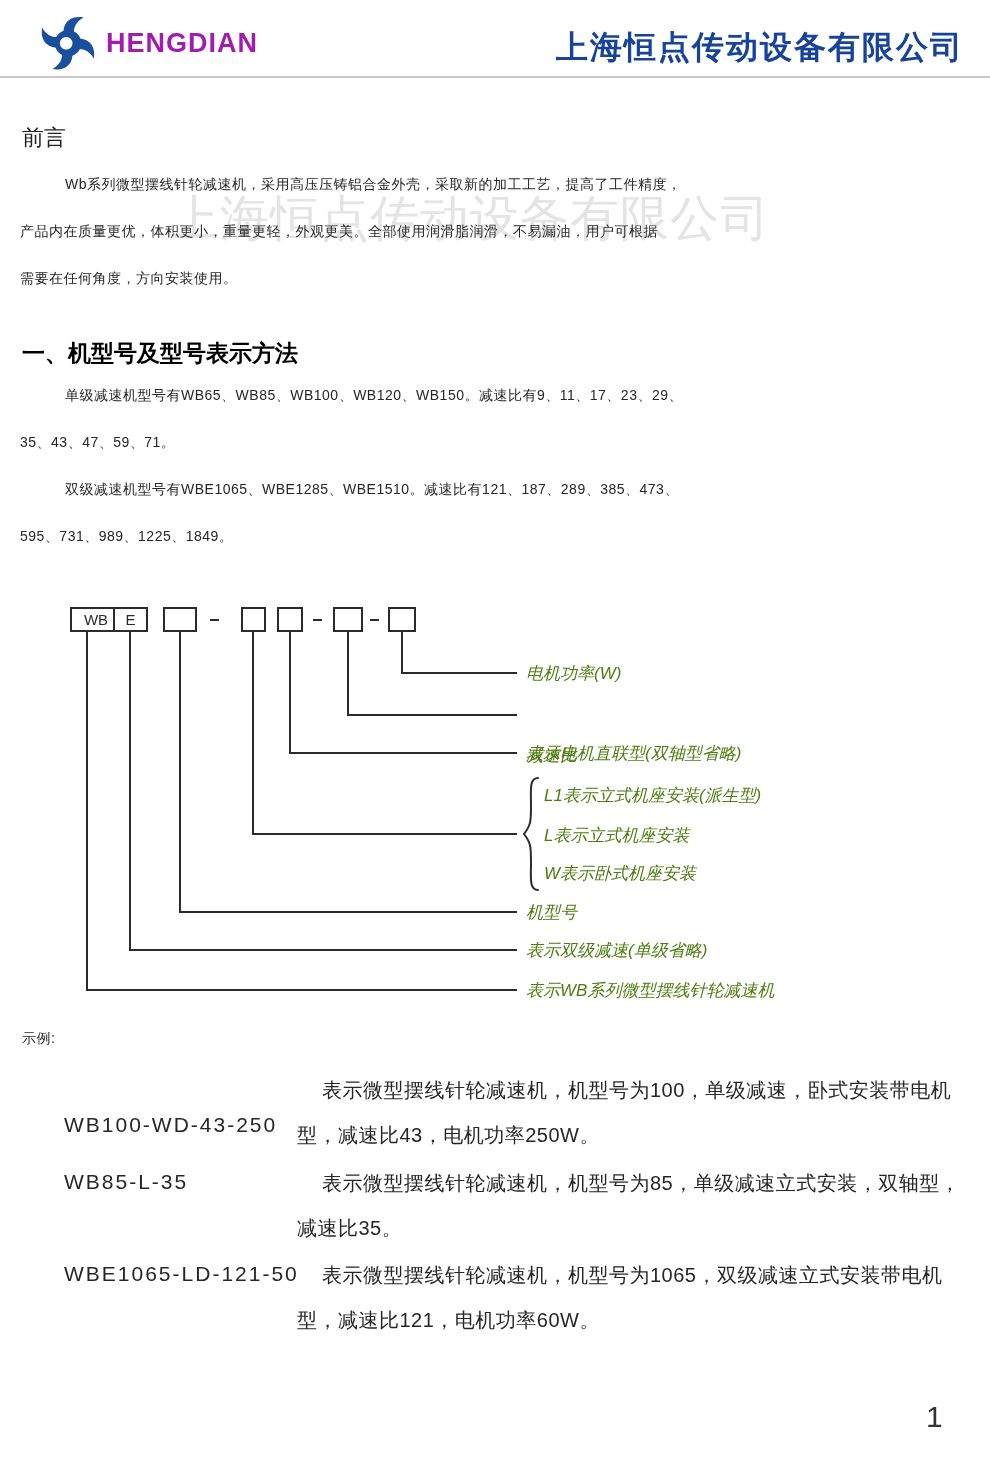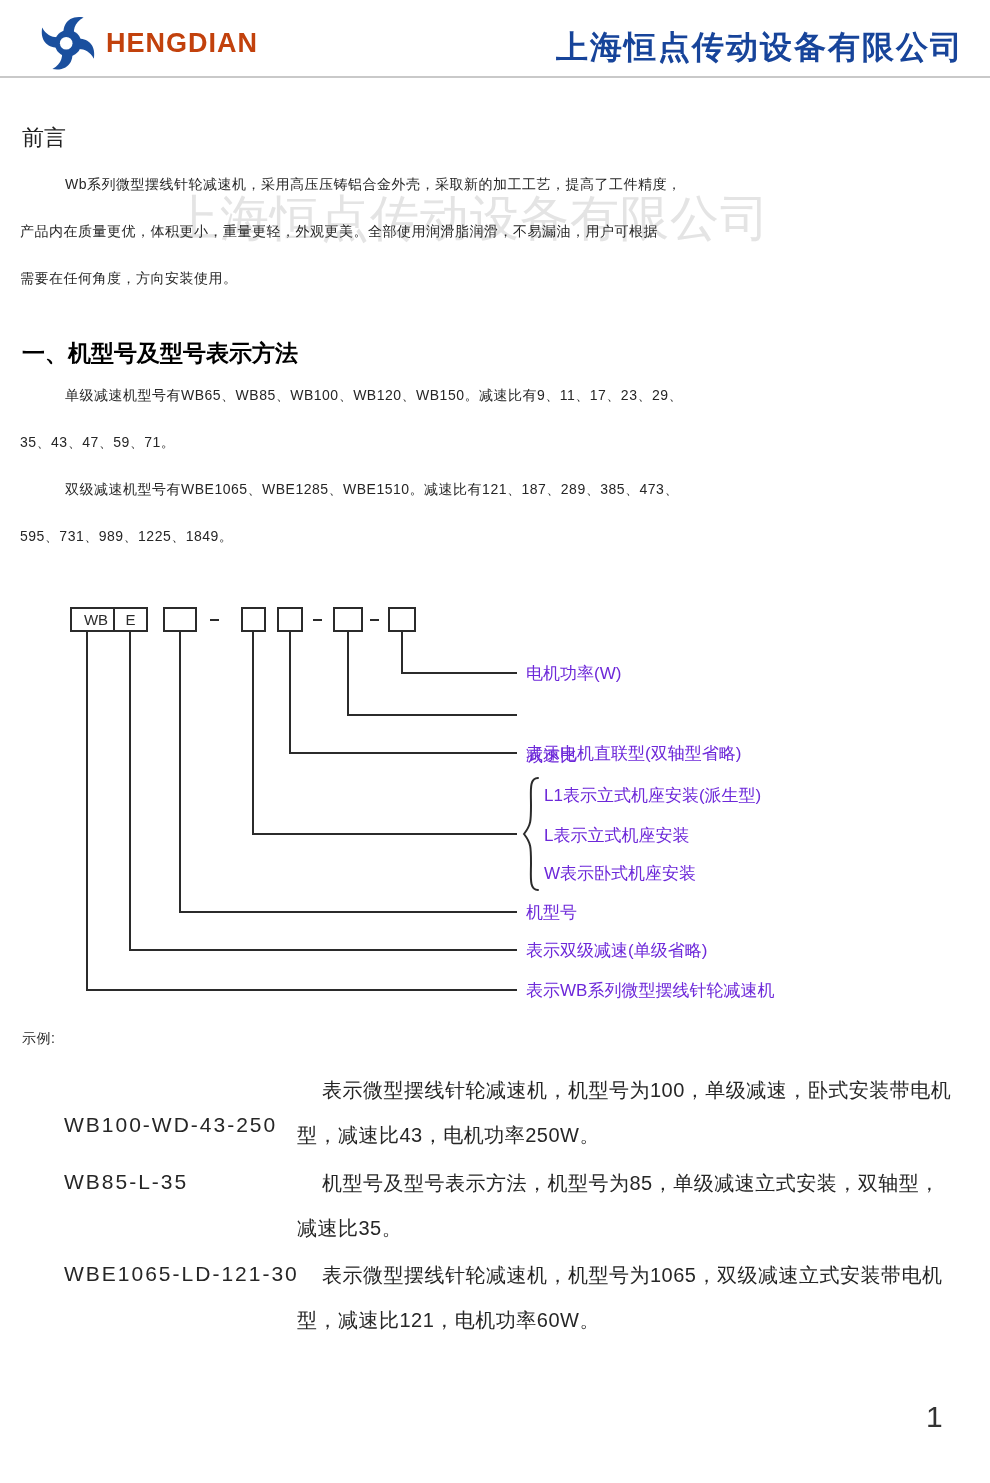--- a/index.html
+++ b/index.html
@@ -3,36 +3,36 @@
 <meta charset="utf-8">
 <style>
   html,body{margin:0;padding:0;}
   body{
     width:990px;height:1483px;position:relative;background:#ffffff;
     font-family:"Liberation Sans", sans-serif;color:#262626;overflow:hidden;
   }
   .abs{position:absolute;}
   .z1{z-index:1;}
   
-  .logo-text{font-size:27px;font-weight:bold;color:#c2410c;letter-spacing:1px;}
+  .logo-text{font-size:27px;font-weight:bold;color:#a21caf;letter-spacing:1px;}
   .company{font-size:32px;font-weight:bold;color:#17449a;letter-spacing:2px;
     font-family:"Liberation Serif", serif;}
   .divider{left:0;right:0;top:76px;height:2px;background:#c9c9c9;}
   
   .watermark{font-size:49px;color:#e4e4e4;letter-spacing:1px;z-index:0;white-space:nowrap;}
   
   .h1{font-size:22px;color:#222;}
   .h2{font-size:23px;font-weight:bold;color:#000000;}
   .para{font-size:14px;white-space:nowrap;letter-spacing:0.5px;}
   
   .dbox{border:2px solid #2b2b2b;height:25px;box-sizing:border-box;
     display:flex;align-items:center;justify-content:center;
     font-size:15px;color:#2b2b2b;background:#fff;}
   .line{background:#2b2b2b;}
-  .lbl{font-size:17px;color:#6d28d9;white-space:nowrap;}
+  .lbl{font-size:17px;color:#4d7c0f;white-space:nowrap;font-style:italic;}
   
   .ex{font-size:20px;white-space:nowrap;letter-spacing:0.5px;}
   .model{font-size:21px;letter-spacing:2px;white-space:nowrap;}
   .pagenum{font-size:30px;color:#333;}
 </style>
 </head>
 <body>
 
 <div class="abs watermark" style="left:170px;top:186px;">上海恒点传动设备有限公司</div>
 
@@ -107,20 +107,20 @@
 <div class="abs lbl z1" style="left:526px;top:939px;">表示双级减速(单级省略)</div>
 <div class="abs lbl z1" style="left:526px;top:979px;">表示WB系列微型摆线针轮减速机</div>
 
 <div class="abs para z1" style="left:22px;top:1030px;">示例:</div>
 
 <div class="abs model z1" style="left:64px;top:1077px;margin-top:36px;">WB100-WD-43-250</div>
 <div class="abs ex z1" style="left:322px;top:1077px;">表示微型摆线针轮减速机，机型号为100，单级减速，卧式安装带电机</div>
 <div class="abs ex z1" style="left:297px;top:1122px;">型，减速比43，电机功率250W。</div>
 
 <div class="abs model z1" style="left:64px;top:1170px;">WB85-L-35</div>
-<div class="abs ex z1" style="left:322px;top:1170px;">机型号及型号表示方法，机型号为85，单级减速立式安装，双轴型，</div>
+<div class="abs ex z1" style="left:322px;top:1170px;">表示微型摆线针轮减速机，机型号为85，单级减速立式安装，双轴型，</div>
 <div class="abs ex z1" style="left:297px;top:1215px;">减速比35。</div>
 
-<div class="abs model z1" style="left:64px;top:1262px;">WBE1065-LD-121-30</div>
+<div class="abs model z1" style="left:64px;top:1262px;">WBE1065-LD-121-50</div>
 <div class="abs ex z1" style="left:322px;top:1262px;">表示微型摆线针轮减速机，机型号为1065，双级减速立式安装带电机</div>
 <div class="abs ex z1" style="left:297px;top:1307px;">型，减速比121，电机功率60W。</div>
 
 <div class="abs pagenum z1" style="left:926px;top:1400px;">1</div>
 
 </body></html>

